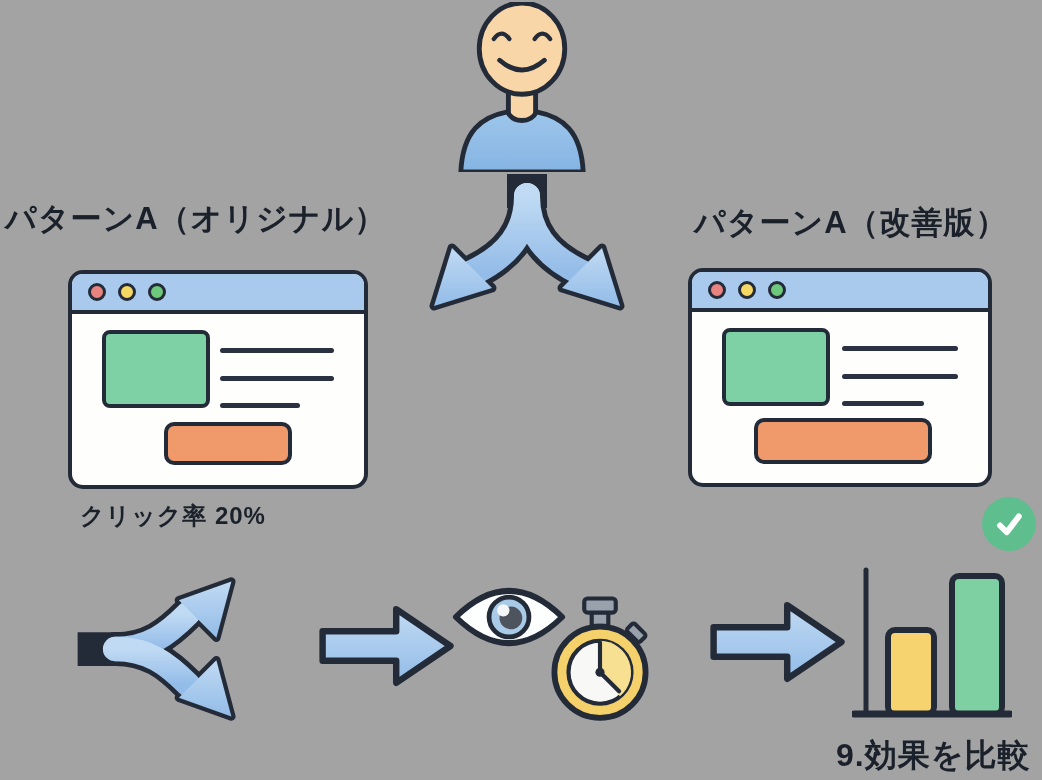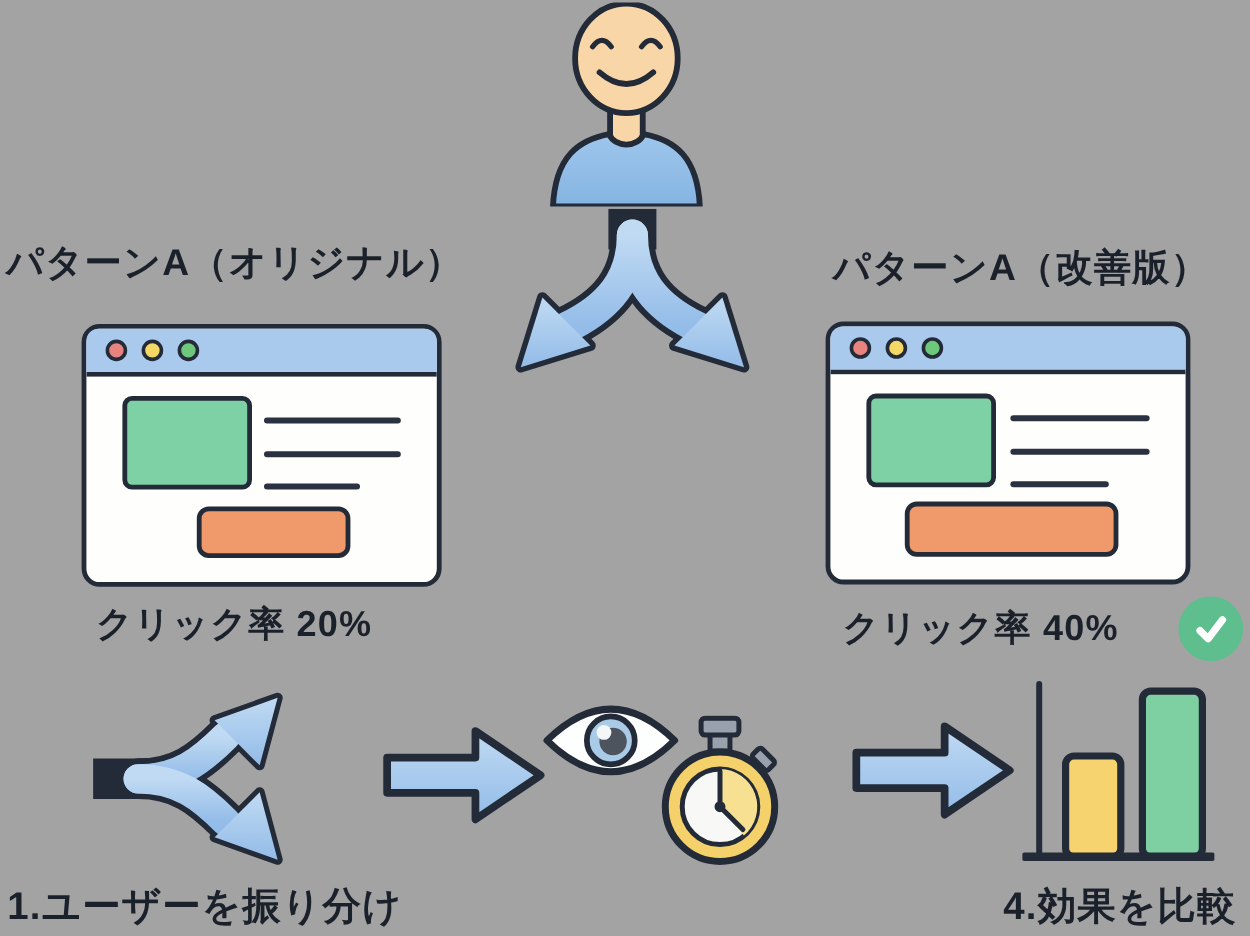--- a/index.html
+++ b/index.html
@@ -3,21 +3,21 @@
 <meta charset="utf-8">
 <style>
   html,body{margin:0;padding:0;background:#fff;}
   .canvas{
     position:relative;width:1042px;height:780px;background:#a3a3a3;
     font-family:"Liberation Sans","DejaVu Sans",sans-serif;overflow:hidden;
   }
   .abs{position:absolute;}
   .label{position:absolute;font-weight:700;color:#1B212B;white-space:nowrap;letter-spacing:1px;}
   .variant-label{font-size:31px;}
-  .rate-label{font-size:30px;}
+  .rate-label{font-size:24px;}
   .step-label{font-size:32px;}
 
   
   .browser{position:absolute;background:#FEFEFD;border:4px solid #242B38;border-radius:15px;}
   .titlebar{height:36px;background:#A9C9ED;border-bottom:4px solid #242B38;
     border-radius:10px 10px 0 0;display:flex;align-items:center;gap:12px;padding-left:16px;}
   .dot{width:18px;height:18px;border-radius:50%;border:3px solid #242B38;box-sizing:border-box;}
   .dot-red{background:#E8837F;}
   .dot-yellow{background:#F5D863;}
   .dot-green{background:#6EC87B;}
@@ -95,21 +95,20 @@
       <div class="dot dot-green"></div>
     </div>
     <div class="hero-img"></div>
     <div class="tline" style="left:150px;top:74px;width:116px"></div>
     <div class="tline" style="left:150px;top:102px;width:116px"></div>
     <div class="tline" style="left:150px;top:129px;width:82px"></div>
     <div class="cta" style="left:62px;top:146px;width:178px;height:46px"></div>
   </div>
 
   <div class="label rate-label" style="left:80px;top:500px">クリック率 20%</div>
-  <div class="label rate-label" style="left:702px;top:503px">クリック率 40%</div>
 
   <div class="check-badge">
     <svg width="36" height="36" viewBox="0 0 48 48">
       <path d="M12 26 L21 35 L37 14" fill="none" stroke="#FFFFFF" stroke-width="8" stroke-linecap="round" stroke-linejoin="round"></path>
     </svg>
   </div>
 
   <svg class="abs" style="left:66px;top:574px" width="252" height="150" viewBox="0 0 252 160">
     <g stroke="#242B38" fill="none">
       <path d="M4 80 H58" stroke-width="36"></path>
@@ -156,16 +155,15 @@
     <polygon points="5,34 85,34 85,10 144,50 85,90 85,66 5,66" fill="url(#blu)" stroke="#242B38" stroke-width="7" stroke-linejoin="round" stroke-linecap="round"></polygon>
   </svg>
 
   <svg class="abs" style="left:852px;top:566px" width="160" height="152" viewBox="0 0 160 152">
     <path d="M14 4 V148" stroke="#242B38" stroke-width="5" stroke-linecap="round" fill="none"></path>
     <rect x="36" y="64" width="46" height="84" rx="7" fill="#F6D36E" stroke="#242B38" stroke-width="6"></rect>
     <rect x="100" y="10" width="50" height="138" rx="7" fill="#7ECFA2" stroke="#242B38" stroke-width="6"></rect>
     <path d="M2 148 H158" stroke="#242B38" stroke-width="7" stroke-linecap="round" fill="none"></path>
   </svg>
 
-  <div class="label step-label" style="left:6px;top:734px">1.ユーザーを振り分け</div>
-  <div class="label step-label" style="left:836px;top:734px">4.効果を比較</div>
+  <div class="label step-label" style="left:836px;top:734px">9.効果を比較</div>
 
 </div>
 
 </body></html>

